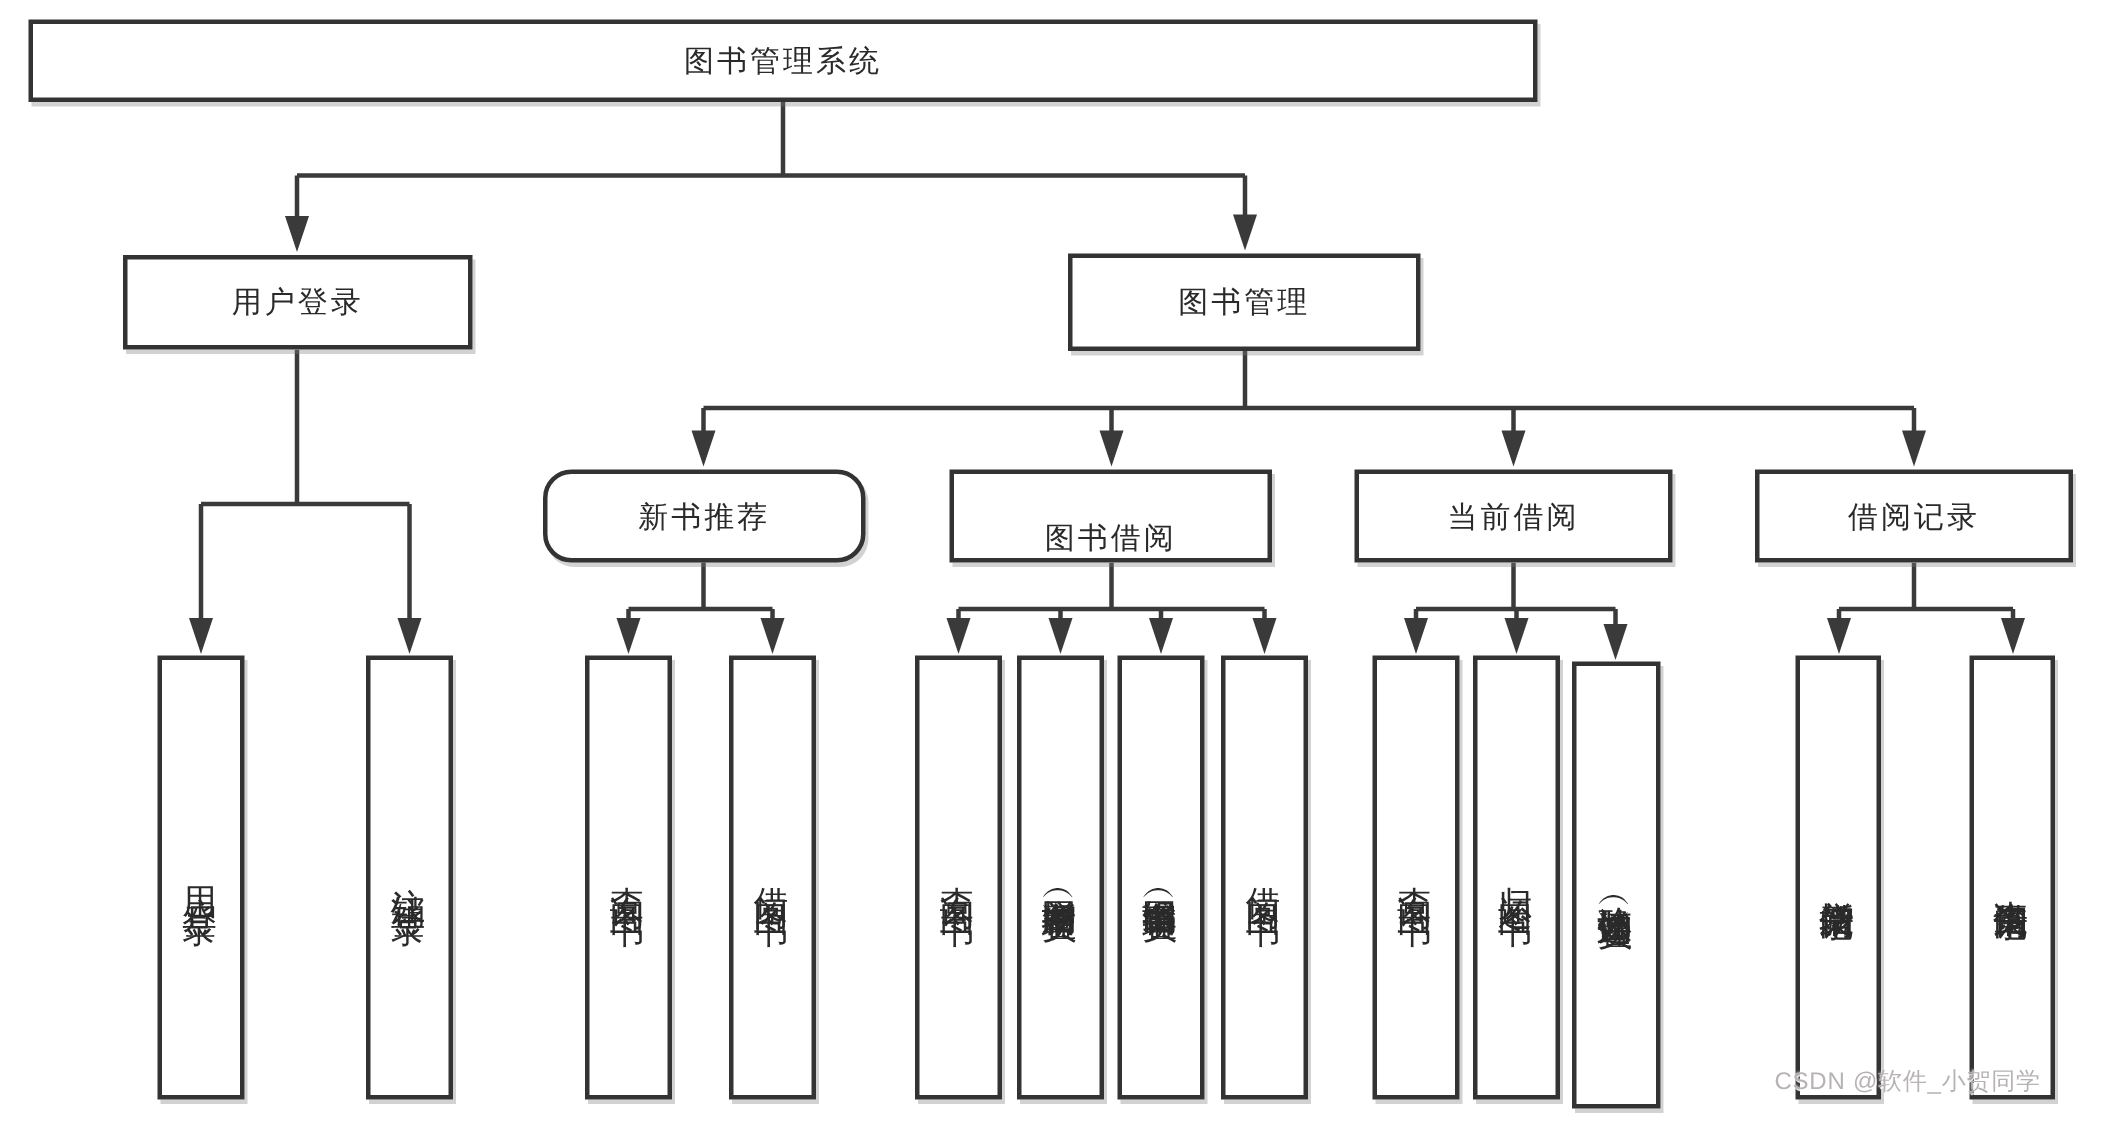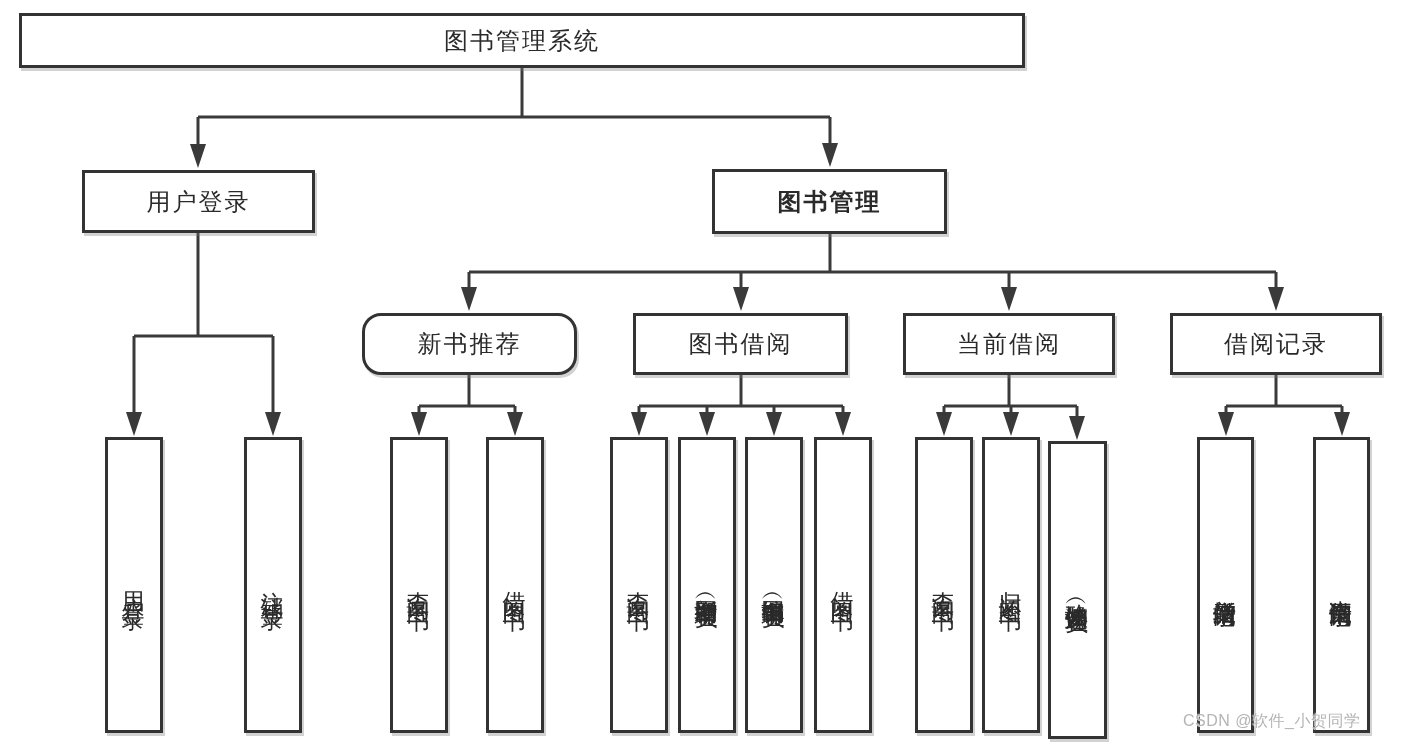--- a/index.html
+++ b/index.html
@@ -11,21 +11,21 @@
   }
   #canvas{position:absolute;left:0;top:0;width:1405px;height:747px;}
   svg.connectors{position:absolute;left:0;top:0;z-index:1;}
   svg.connectors path{stroke:#3a3a3a;stroke-width:3;fill:none;}
   svg.connectors polygon{fill:#3a3a3a;stroke:none;}
   .node{
     position:absolute;z-index:2;box-sizing:border-box;
     background:#ffffff;border:3px solid #333333;
     display:flex;align-items:center;justify-content:center;
     box-shadow:2px 3px 0 rgba(125,125,125,0.35);
-    font-size:24px;letter-spacing:2px;color:#2a2a2a;
+    font-size:20px;letter-spacing:2px;color:#2a2a2a;
   }
   .leaf{
     writing-mode:vertical-rl;text-orientation:mixed;
     font-size:23px;letter-spacing:6px;
   }
   .leaf.tight{letter-spacing:1px;}
   .watermark{
     position:absolute;z-index:5;left:1183px;top:711px;
     font-size:16px;letter-spacing:0.5px;color:#b7b3b3;
     text-shadow:0 0 2px #ffffff,1px 1px 0 rgba(255,255,255,0.8);
@@ -113,28 +113,28 @@
     </g>
   </svg>
 
   <div class="node" style="left:19px;top:13px;width:1006px;height:55px;">
     <span>图书管理系统</span>
   </div>
 
   <div class="node" style="left:82px;top:170px;width:233px;height:63px;">
     <span>用户登录</span>
   </div>
-  <div class="node" style="left:712px;top:169px;width:235px;height:65px;font-weight:bold;">
+  <div class="node" style="left:712px;top:169px;width:235px;height:65px;">
     <span>图书管理</span>
   </div>
 
   <div class="node" style="left:362px;top:313px;width:215px;height:62px;border-radius:19px;">
     <span>新书推荐</span>
   </div>
-  <div class="node" style="left:633px;top:313px;width:215px;height:62px;">
+  <div class="node" style="left:633px;top:313px;width:215px;height:62px;align-items:flex-end;">
     <span>图书借阅</span>
   </div>
   <div class="node" style="left:1170px;top:313px;width:212px;height:62px;">
     <span>借阅记录</span>
   </div>
   <div class="node" style="left:903px;top:313px;width:212px;height:62px;">
     <span>当前借阅</span>
   </div>
 
   <div class="node leaf" style="left:105px;top:437px;width:58px;height:296px;">

